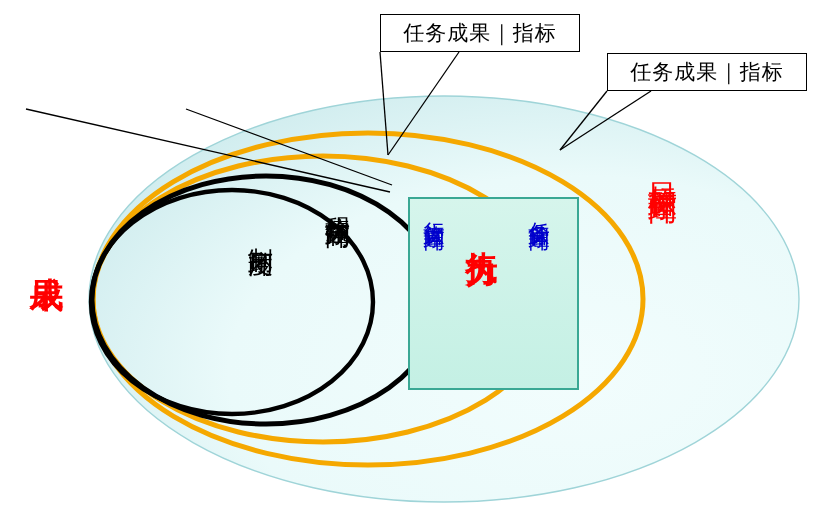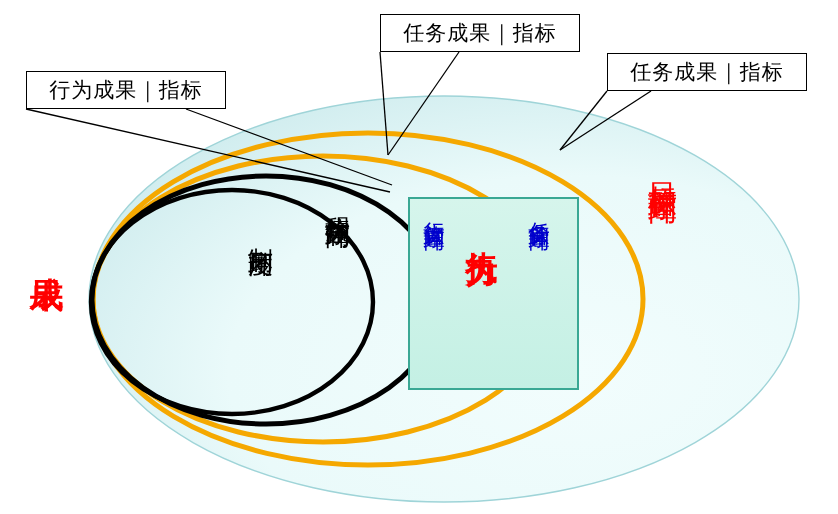--- a/index.html
+++ b/index.html
@@ -139,21 +139,20 @@
       <path d="M 380 52 L 388 155"></path>
       <path d="M 459 52 L 388 155"></path>
     </g>
 
     <g stroke="#000000" stroke-width="1.3" fill="none">
       <path d="M 607 91 L 560 150"></path>
       <path d="M 651 91 L 560 150"></path>
     </g>
   </svg>
 
-  <div class="callout" id="callout-behavior">行为成果｜指标</div>
 
   <div class="callout" id="callout-task">任务成果｜指标</div>
 
   <div class="callout" id="callout-perf">任务成果｜指标</div>
 
   <div class="vtext" id="label-chengguo">成果</div>
 
   <div class="vtext" id="label-zhidu">制度闭环</div>
 
   <div class="vtext" id="label-liucheng">流程控制闭环</div>

